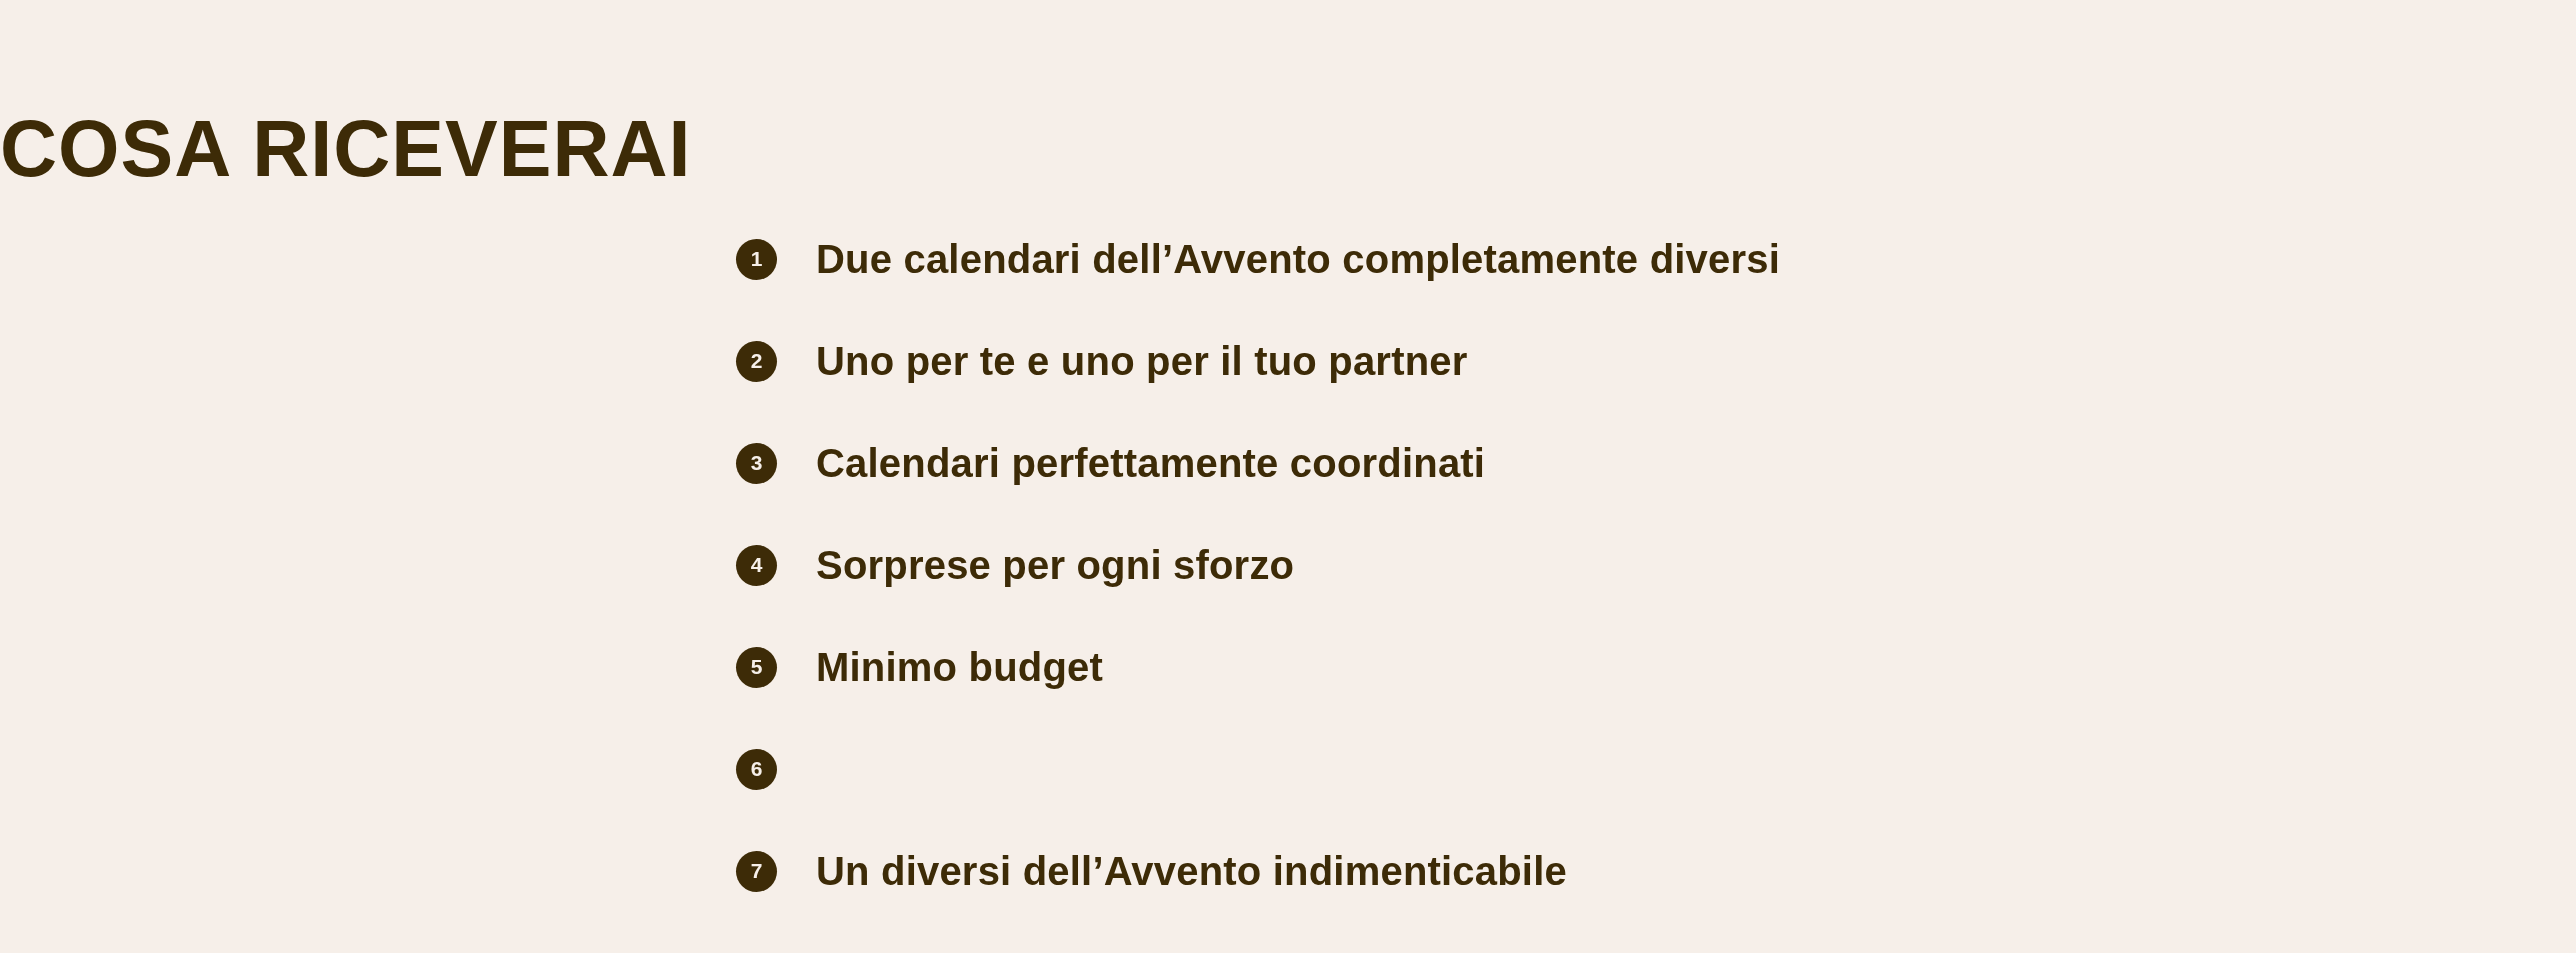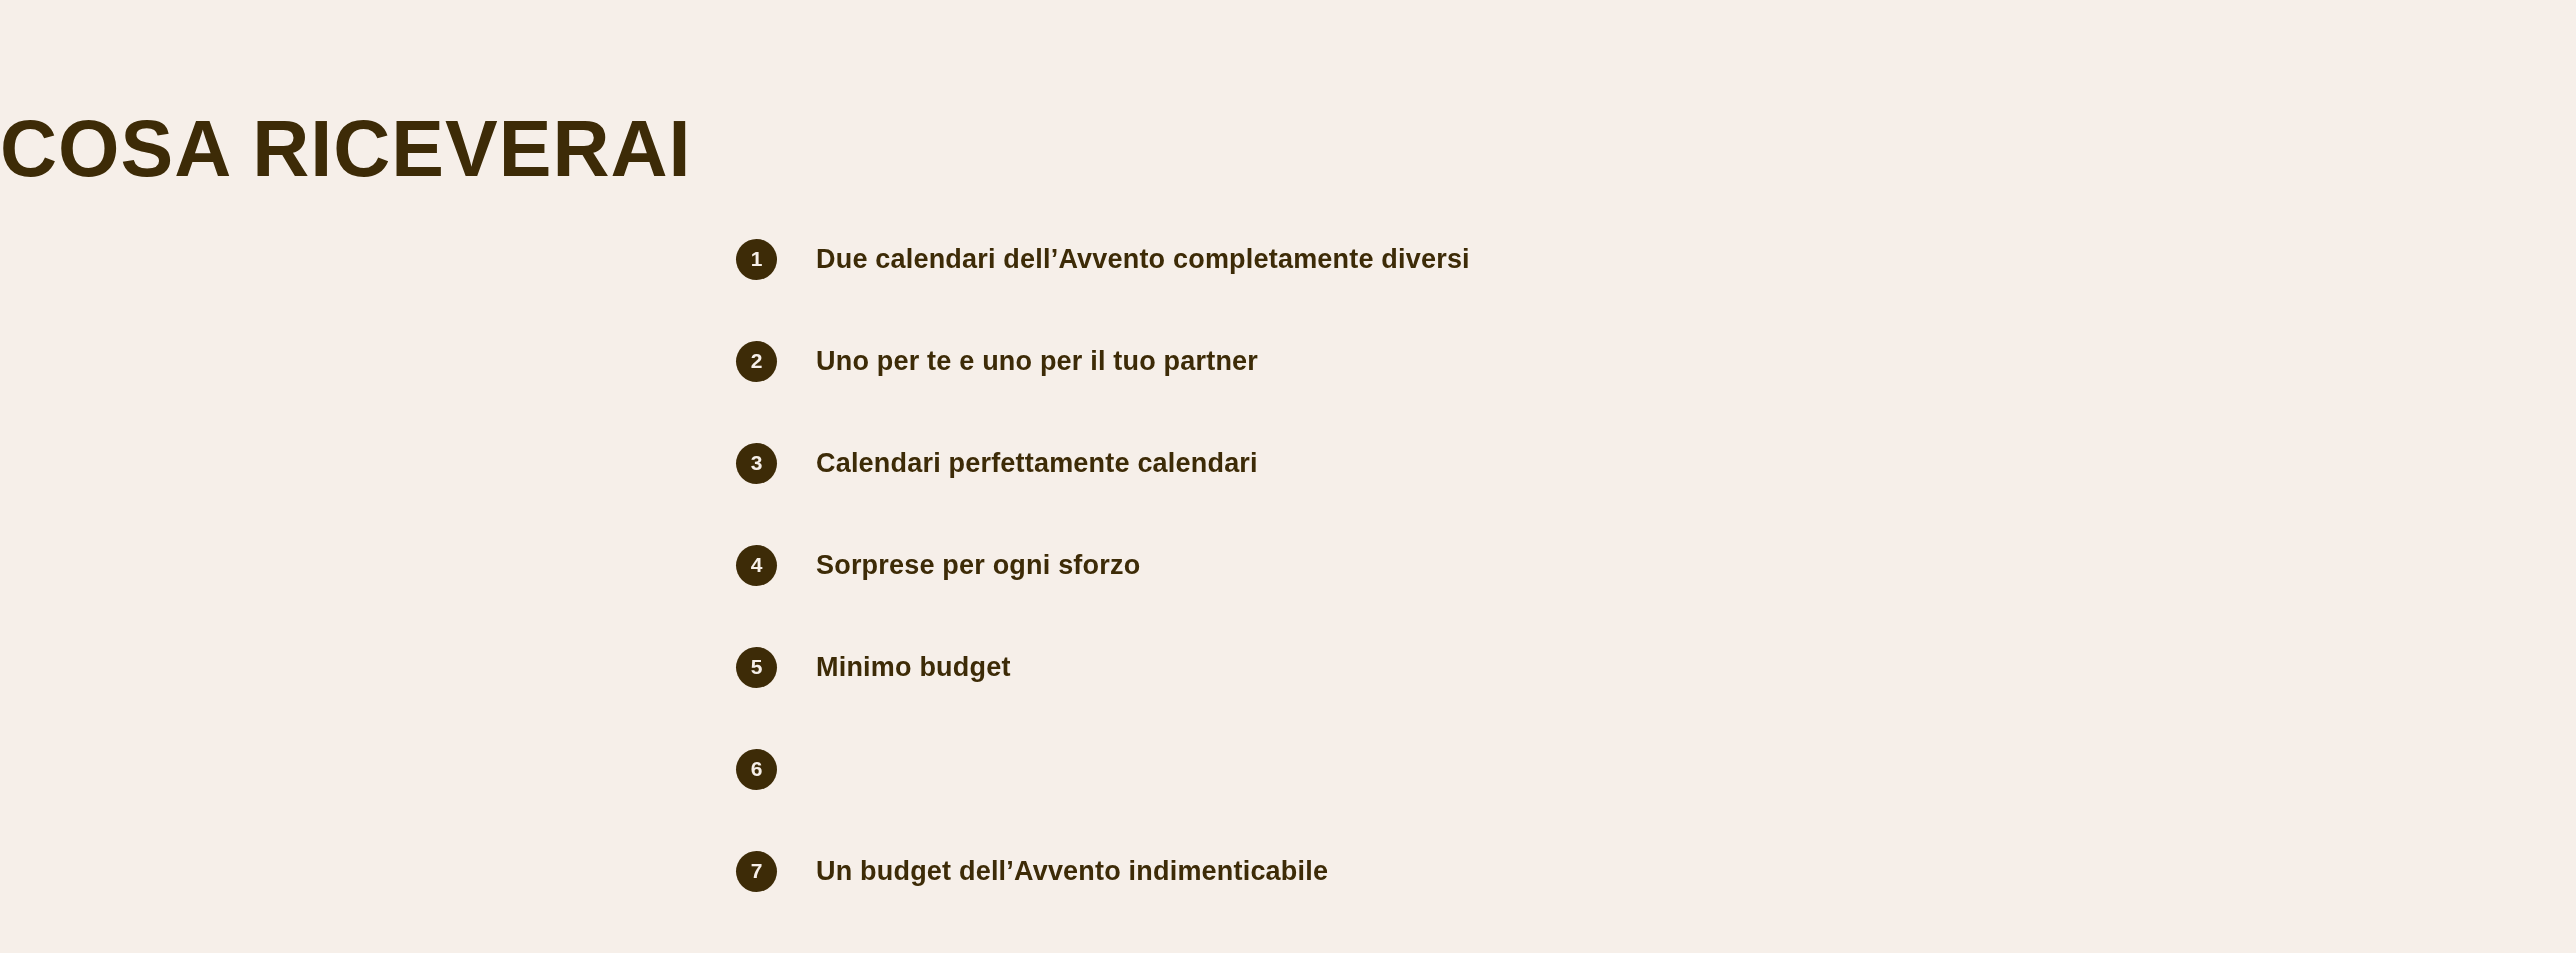--- a/index.html
+++ b/index.html
@@ -52,21 +52,21 @@
     color: #f6efe9;
     font-size: 21px;
     font-weight: 700;
     display: flex;
     align-items: center;
     justify-content: center;
     font-family: "Liberation Sans", sans-serif;
   }
   .item-text {
     margin-left: 39px;
-    font-size: 27px;
+    font-size: 40px;
     font-weight: 700;
     color: #3d2b07;
     letter-spacing: 0.2px;
     font-family: "Liberation Sans", sans-serif;
     white-space: nowrap;
   }
 </style>
 </head>
 <body>
 
@@ -81,37 +81,37 @@
       <span class="item-text">Due calendari dell’Avvento completamente diversi</span>
     </div>
 
     <div class="list-item">
       <span class="badge">2</span>
       <span class="item-text">Uno per te e uno per il tuo partner</span>
     </div>
 
     <div class="list-item">
       <span class="badge">3</span>
-      <span class="item-text">Calendari perfettamente calendari</span>
+      <span class="item-text">Calendari perfettamente coordinati</span>
     </div>
 
     <div class="list-item">
       <span class="badge">4</span>
       <span class="item-text">Sorprese per ogni sforzo</span>
     </div>
 
     <div class="list-item">
       <span class="badge">5</span>
       <span class="item-text">Minimo budget</span>
     </div>
 
     <div class="list-item">
       <span class="badge">6</span>
     </div>
 
     <div class="list-item">
       <span class="badge">7</span>
-      <span class="item-text">Un budget dell’Avvento indimenticabile</span>
+      <span class="item-text">Un diversi dell’Avvento indimenticabile</span>
     </div>
 
   </div>
 </div>
 
 
 </body></html>

